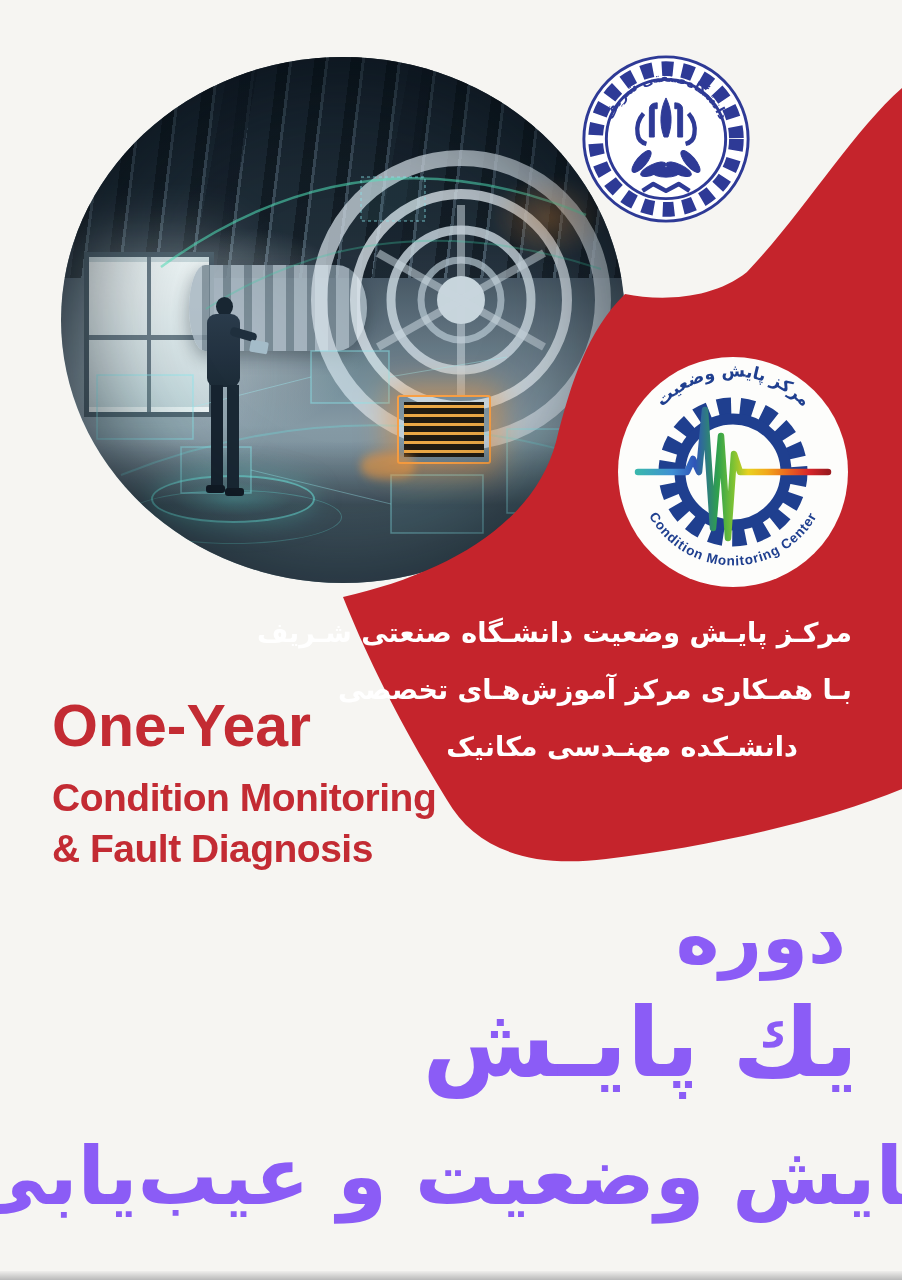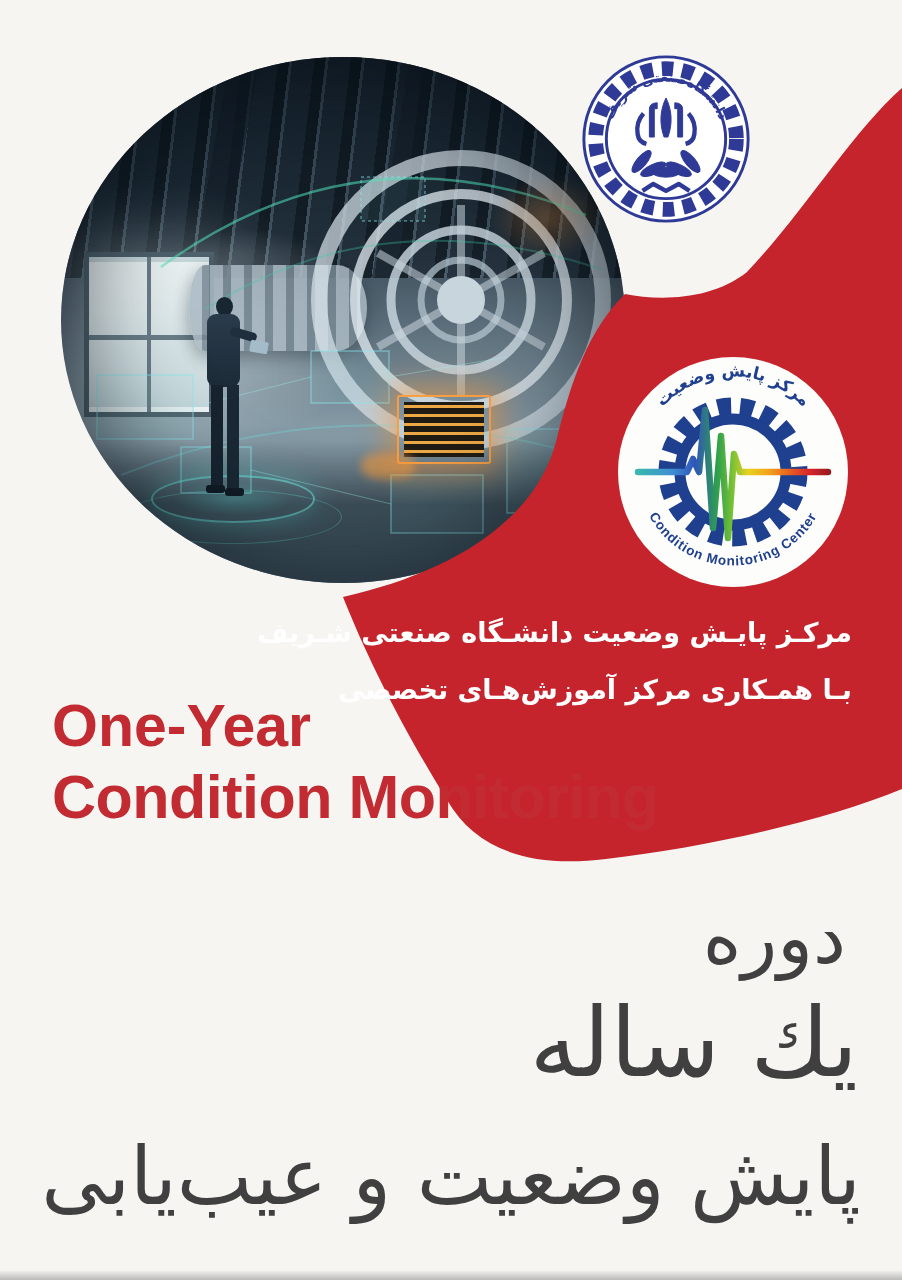--- a/index.html
+++ b/index.html
@@ -72,23 +72,23 @@
   #cmc-logo{position:absolute;left:617px;top:356px;width:232px;height:232px;}
   
   .fa{font-family:"DejaVu Sans","Liberation Sans",sans-serif;direction:rtl;}
   #announcement{
     position:absolute;left:392px;top:604px;width:460px;
     color:#ffffff;font-size:27px;line-height:57px;font-weight:bold;
     text-align:center;white-space:nowrap;
   }
   #program{position:absolute;left:52px;top:692px;color:#c32b33;font-weight:bold;white-space:nowrap;}
   #program .big{font-size:59px;line-height:69px;letter-spacing:0px;}
-  #program .mid{font-size:61px;line-height:51px;letter-spacing:-0.5px;}
+  #program .mid{font-size:39px;line-height:51px;letter-spacing:-0.5px;}
   #program .gap{height:11px;}
-  .course{position:absolute;color:#404040;font-weight:normal;white-space:nowrap;}
+  .course{position:absolute;color:#8b5cf6;font-weight:bold;white-space:nowrap;}
   #course1{right:56px;top:894px;font-size:74px;line-height:86px;}
   #course2{right:44px;top:984px;font-size:96px;line-height:118px;}
   #course3{left:0px;right:0px;top:1118px;font-size:80px;line-height:118px;
     display:flex;justify-content:center;}
   
   #bottom-strip{position:absolute;left:0;right:0;bottom:0;height:9px;
     background:linear-gradient(180deg,#efeeec,#b9b9b9);}
 </style>
 </head>
 <body>
@@ -219,26 +219,28 @@
     <g>
       <circle r="66" fill="none" stroke="#1f3f8f" stroke-width="17" stroke-dasharray="13.5 9.2"></circle>
       <circle r="53" fill="none" stroke="#1f3f8f" stroke-width="11"></circle>
     </g>
     <path d="M -95,0 L -46,0 L -40,-13 L -34,0 L -28,-62 L -20,56 L -12,-36 L -5,66 L 1,-18 L 7,0 L 95,0" fill="none" stroke="url(#wg)" stroke-width="6.5" stroke-linejoin="round" stroke-linecap="round"></path>
   </svg>
 
   <div id="announcement" class="fa">
     <div>مرکـز پایـش وضعیت دانشـگاه صنعتی شـریف</div>
     <div>بـا همـکاری مرکز آموزش‌هـای تخصصی</div>
+    <div>دانشـکده مهنـدسی مکانیک</div>
   </div>
 
   <div id="program">
     <div class="big">One-Year</div>
     <div class="gap"></div>
     <div class="mid">Condition Monitoring</div>
+    <div class="mid">&amp; Fault Diagnosis</div>
   </div>
 
   <div id="course1" class="course fa">دوره</div>
-  <div id="course2" class="course fa">یك ساله</div>
+  <div id="course2" class="course fa">یك پایـش</div>
   <div id="course3" class="course fa">پایش وضعیت و عیب‌یابی</div>
 
   <div id="bottom-strip"></div>
 </div>
 
 </body></html>

